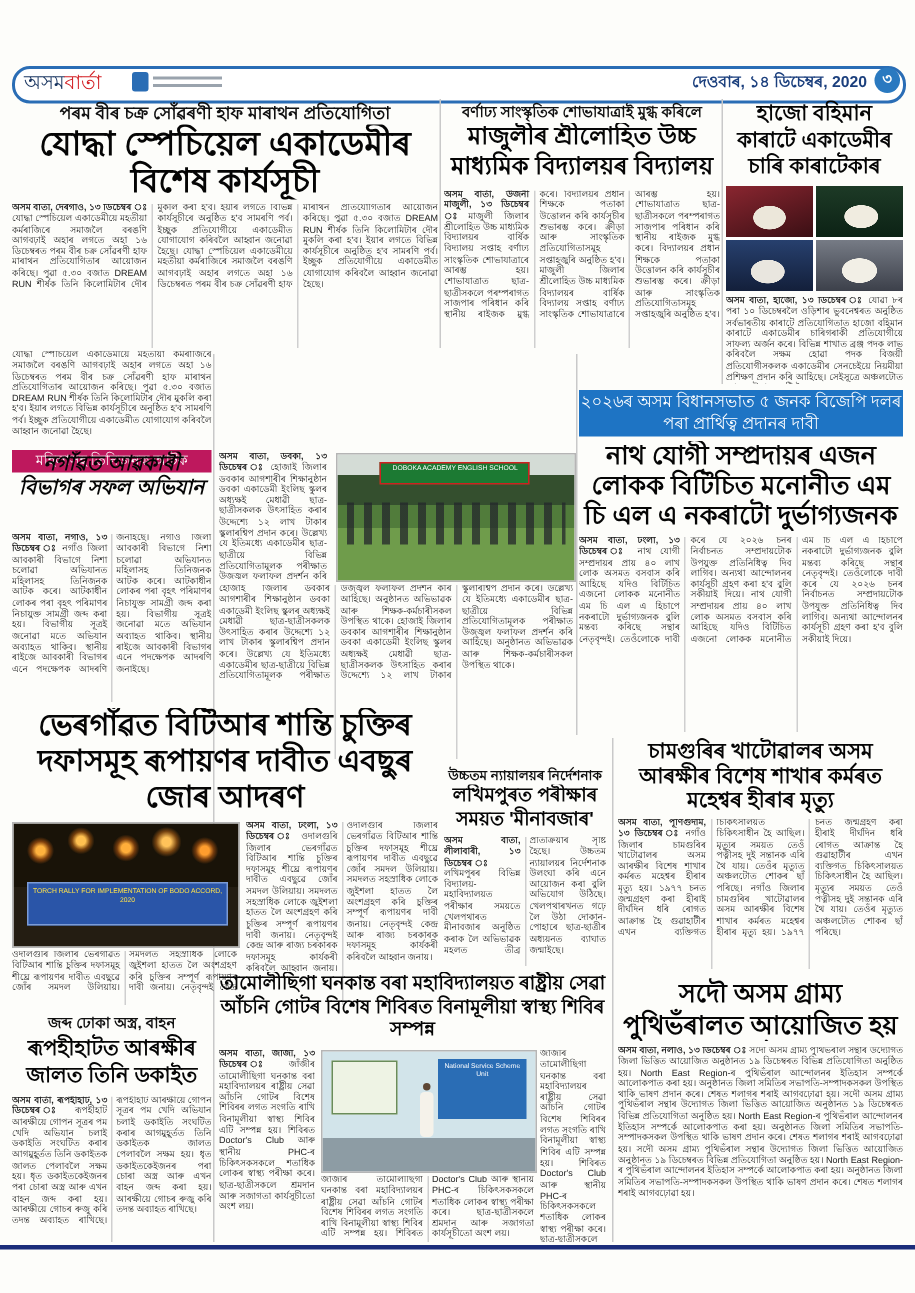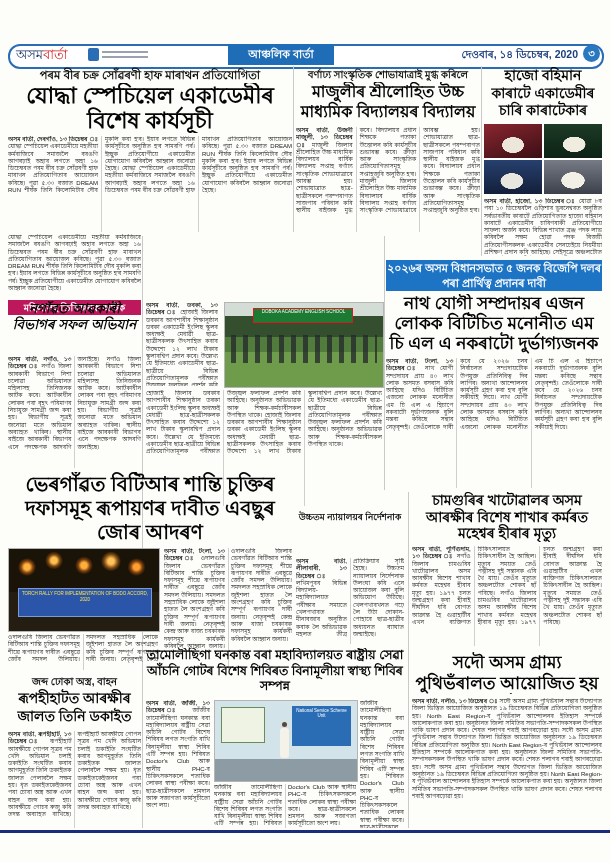--- a/index.html
+++ b/index.html
@@ -19,21 +19,21 @@
   #page-circle{right:10px;top:45px;width:17px;height:17px;border-radius:50%;background:#2a79c0;color:#fff;
                font-size:10px;font-weight:bold;text-align:center;line-height:17px;}
   
   .kicker{font-weight:bold;text-align:center;overflow:hidden;}
   .headline{font-weight:bold;text-align:center;overflow:hidden;color:#050505;}
   .body{font-size:6px;line-height:7.3px;text-align:justify;overflow:hidden;color:#1a1a1a;}
   .dl{font-weight:bold;}
   .c2{column-count:2;column-gap:6px;column-rule:1px solid #cfcfcf;}
   .c3{column-count:3;column-gap:7px;column-rule:1px solid #cfcfcf;}
   .vline{width:1px;background:#c9c9c9;}
-  .banner{color:#fff;font-weight:bold;text-align:center;overflow:hidden;}
+  .banner{color:#fff;font-weight:normal;text-align:center;overflow:hidden;}
   #green-banner{background:#be185d;font-size:9.5px;line-height:15px;height:15px;}
   #blue-banner{background:#1e74c4;font-size:11px;line-height:14.5px;padding-top:1px;}
   
   .photo{overflow:hidden;border:1px solid #b5b5b5;}
   #karate-photo{display:grid;grid-template-columns:1fr 1fr;grid-template-rows:1fr 1fr;gap:2px;background:#fff;border:none;}
   .ktile{position:relative;}
   .kt1{background:radial-gradient(ellipse at 50% 62%,#ece7da 0 26%,rgba(236,231,218,0) 27%),linear-gradient(160deg,#8a2630,#3a0f14);}
   .kt2{background:radial-gradient(ellipse at 52% 60%,#f0ece0 0 26%,rgba(236,231,218,0) 27%),linear-gradient(#1d3a26,#0c2215);}
   .kt3{background:radial-gradient(ellipse at 48% 62%,#e9e6df 0 26%,rgba(236,231,218,0) 27%),linear-gradient(#27406e,#131f3a);}
   .kt4{background:radial-gradient(ellipse at 50% 60%,#f2efe6 0 28%,rgba(236,231,218,0) 29%),linear-gradient(#767b85,#3c404a);}
@@ -64,21 +64,20 @@
 
 <div id="page">
 
   <div class="abs" id="header-bar"></div>
   <div class="abs" id="masthead">
     <span class="mast-blue">অসম</span><span class="mast-red">বার্তা</span>
   </div>
   <div class="abs" id="masthead-logo"></div>
   <div class="abs tagline" style="top:51px;"></div>
   <div class="abs tagline" style="top:56px;"></div>
-  <div class="abs" id="section-box">আঞ্চলিক বাৰ্তা</div>
   <div class="abs" id="header-date">দেওবাৰ, ১৪ ডিচেম্বৰ, 2020</div>
   <div class="abs" id="page-circle">৩</div>
 
   <div class="abs vline" style="left:293px;top:66px;height:166px;"></div>
   <div class="abs vline" style="left:481px;top:66px;height:190px;"></div>
   <div class="abs vline" style="left:142px;top:236px;height:592px;"></div>
   <div class="abs vline" style="left:384px;top:236px;height:254px;"></div>
   <div class="abs vline" style="left:408px;top:492px;height:336px;"></div>
 
   <div class="abs headline" style="left:8px;top:83px;width:284px;height:50px;font-size:22px;line-height:25px;">যোদ্ধা স্পেচিয়েল একাডেমীৰ বিশেষ কাৰ্যসূচী</div>
@@ -150,20 +149,21 @@
 
   <div class="abs banner" id="blue-banner" style="left:386px;top:260px;width:216px;height:30px;">২০২৬ৰ অসম বিধানসভাত ৫ জনক বিজেপি দলৰ পৰা প্ৰাৰ্থিত্ব প্ৰদানৰ দাবী</div>
 
   <div class="abs headline" style="left:386px;top:294px;width:216px;height:60px;font-size:17px;line-height:20px;">নাথ যোগী সম্প্ৰদায়ৰ এজন লোকক বিটিচিত মনোনীত এম চি এল এ নকৰাটো দুৰ্ভাগ্যজনক</div>
   <div class="abs body c3" style="left:386px;top:358px;width:216px;height:130px;">
     <b class="dl">অসম বাৰ্তা, টংলা, ১৩ ডিচেম্বৰ ঃ</b>
     <span> নাথ যোগী সম্প্ৰদায়ৰ প্ৰায় ৪০ লাখ লোক অসমত বসবাস কৰি আহিছে যদিও বিটিচিত এজনো লোকক মনোনীত এম চি এল এ হিচাপে নকৰাটো দুৰ্ভাগ্যজনক বুলি মন্তব্য কৰিছে সন্থাৰ নেতৃবৃন্দই। তেওঁলোকে দাবী কৰে যে ২০২৬ চনৰ নিৰ্বাচনত সম্প্ৰদায়টোক উপযুক্ত প্ৰতিনিধিত্ব দিব লাগিব। অন্যথা আন্দোলনৰ কাৰ্যসূচী গ্ৰহণ কৰা হ'ব বুলি সকীয়াই দিয়ে। নাথ যোগী সম্প্ৰদায়ৰ প্ৰায় ৪০ লাখ লোক অসমত বসবাস কৰি আহিছে যদিও বিটিচিত এজনো লোকক মনোনীত এম চি এল এ হিচাপে নকৰাটো দুৰ্ভাগ্যজনক বুলি মন্তব্য কৰিছে সন্থাৰ নেতৃবৃন্দই। তেওঁলোকে দাবী কৰে যে ২০২৬ চনৰ নিৰ্বাচনত সম্প্ৰদায়টোক উপযুক্ত প্ৰতিনিধিত্ব দিব লাগিব। অন্যথা আন্দোলনৰ কাৰ্যসূচী গ্ৰহণ কৰা হ'ব বুলি সকীয়াই দিয়ে।</span>
   </div>
 
   <div class="abs kicker" style="left:296px;top:510px;width:108px;height:12px;font-size:9px;">উচ্চতম ন্যায়ালয়ৰ নিৰ্দেশনাক উলংঘা</div>
+  <div class="abs headline" style="left:296px;top:523px;width:108px;height:32px;font-size:12.5px;line-height:15.5px;">লখিমপুৰত পৰীক্ষাৰ সময়ত 'মীনাবজাৰ'</div>
   <div class="abs body c2" style="left:296px;top:558px;width:108px;height:86px;">
     <b class="dl">অসম বাৰ্তা, লীলাবাৰী, ১৩ ডিচেম্বৰ ঃ</b>
     <span> লখিমপুৰৰ বিভিন্ন বিদ্যালয়-মহাবিদ্যালয়ত পৰীক্ষাৰ সময়তে খেলপথাৰত মীনাবজাৰ অনুষ্ঠিত কৰাক লৈ অভিভাৱক মহলত তীব্ৰ প্ৰতিক্ৰিয়াৰ সৃষ্টি হৈছে। উচ্চতম ন্যায়ালয়ৰ নিৰ্দেশনাক উলংঘা কৰি এনে আয়োজন কৰা বুলি অভিযোগ উঠিছে। খেলপথাৰখনত গঢ়ে লৈ উঠা দোকান-পোহাৰে ছাত্ৰ-ছাত্ৰীৰ অধ্যয়নত ব্যাঘাত জন্মাইছে।</span>
   </div>
 
   <div class="abs headline" style="left:412px;top:492px;width:190px;height:50px;font-size:14px;line-height:16.5px;">চামগুৰিৰ খাটোৱালৰ অসম আৰক্ষীৰ বিশেষ শাখাৰ কৰ্মৰত মহেশ্বৰ হীৰাৰ মৃত্যু</div>
   <div class="abs body c3" style="left:412px;top:546px;width:190px;height:100px;">
     <b class="dl">অসম বাৰ্তা, পূৰ্ণিগুদাম, ১৩ ডিচেম্বৰ ঃ</b>
     <span> নগাঁও জিলাৰ চামগুৰিৰ খাটোৱালৰ অসম আৰক্ষীৰ বিশেষ শাখাৰ কৰ্মৰত মহেশ্বৰ হীৰাৰ মৃত্যু হয়। ১৯৭৭ চনত জন্মগ্ৰহণ কৰা হীৰাই দীৰ্ঘদিন ধৰি ৰোগত আক্ৰান্ত হৈ গুৱাহাটীৰ এখন ব্যক্তিগত চিকিৎসালয়ত চিকিৎসাধীন হৈ আছিল। মৃত্যুৰ সময়ত তেওঁ পত্নীসহ দুই সন্তানক এৰি থৈ যায়। তেওঁৰ মৃত্যুত অঞ্চলটোত শোকৰ ছাঁ পৰিছে। নগাঁও জিলাৰ চামগুৰিৰ খাটোৱালৰ অসম আৰক্ষীৰ বিশেষ শাখাৰ কৰ্মৰত মহেশ্বৰ হীৰাৰ মৃত্যু হয়। ১৯৭৭ চনত জন্মগ্ৰহণ কৰা হীৰাই দীৰ্ঘদিন ধৰি ৰোগত আক্ৰান্ত হৈ গুৱাহাটীৰ এখন ব্যক্তিগত চিকিৎসালয়ত চিকিৎসাধীন হৈ আছিল। মৃত্যুৰ সময়ত তেওঁ পত্নীসহ দুই সন্তানক এৰি থৈ যায়। তেওঁৰ মৃত্যুত অঞ্চলটোত শোকৰ ছাঁ পৰিছে।</span>
   </div>

